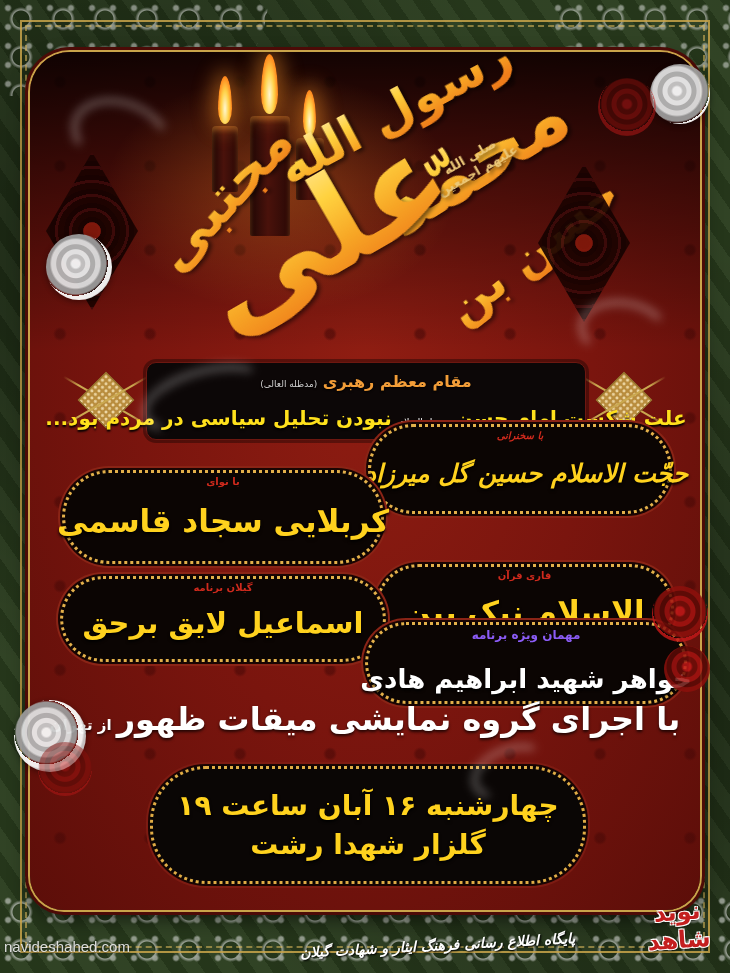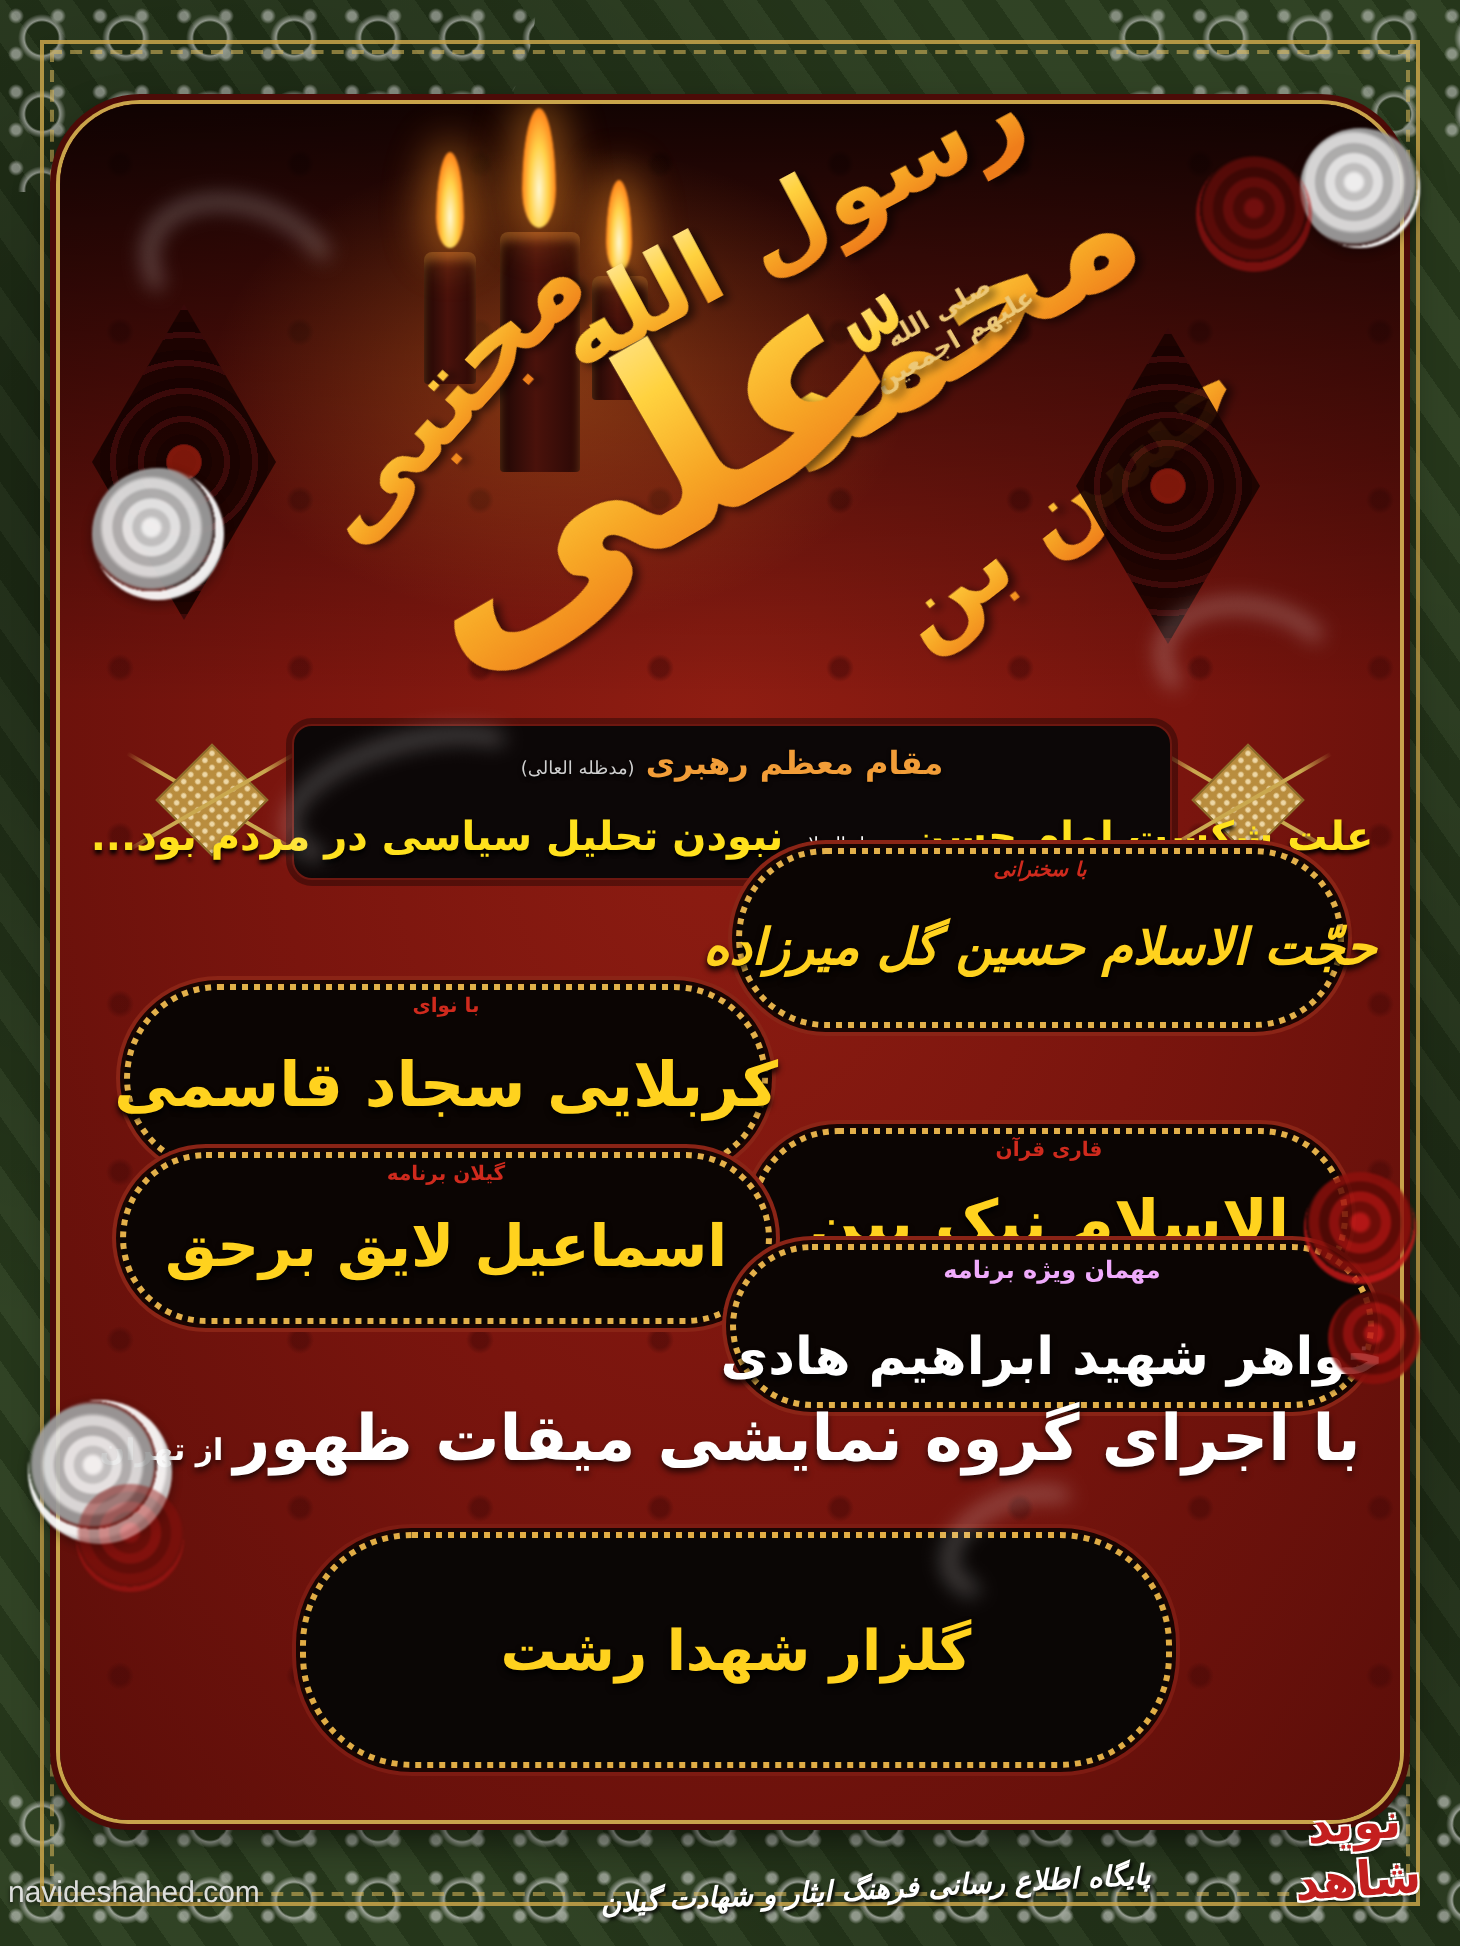--- a/index.html
+++ b/index.html
@@ -87,25 +87,25 @@
     transform:translate(-50%,-50%) rotate(45deg);background:#b98d3e;border:1px solid #8a6a2a;
     background-image:radial-gradient(rgba(255,240,200,.75) 1px, transparent 1.7px);background-size:5px 5px;}
   
   .badge{position:absolute;background:#0b0503;border-radius:60px;
     border:3px dotted #e3b04a;box-shadow:0 0 0 2px #1a0502, 0 0 0 4px #8a2416;
     display:flex;flex-direction:column;align-items:center;justify-content:center;}
   .badge .role{position:absolute;top:3px;width:100%;text-align:center;
     color:#cf2a1d;font-size:10px;font-weight:bold;}
   .badge .name{font-weight:bold;color:#ffd21e;text-shadow:0 2px 3px #000;margin-top:8px;white-space:nowrap;}
   .b1{left:338px;top:372px;width:298px;height:84px;font-style:italic;} .b1 .name{font-size:25px;}
-  .b2{left:32px;top:440px;width:316px;height:88px;justify-content:center;}  .b2 .name{font-size:31px;}
+  .b2{left:32px;top:418px;width:316px;height:88px;justify-content:center;}  .b2 .name{font-size:31px;}
   .b3{left:345px;top:512px;width:293px;height:82px;} .b3 .name{font-size:31px;}
   .b4{left:30px;top:524px;width:320px;height:80px;}  .b4 .name{font-size:29px;}
   .b5{left:335px;top:570px;width:316px;height:76px;} 
-  .b5 .name{font-size:26px;color:#ffffff;margin-top:32px;} .b5 .role{font-size:12px;color:#f0abfc;}
+  .b5 .name{font-size:26px;color:#ffffff;margin-top:32px;} .b5 .role{font-size:12px;color:#8b5cf6;}
   
   .performance{position:absolute;left:0;right:0;top:648px;text-align:center;
     color:#fff;text-shadow:0 2px 3px rgba(0,0,0,.7);}
   .perf-main{font-size:32px;font-weight:bold;}
   .perf-origin{font-size:15px;font-weight:bold;}
   .schedule{position:absolute;left:120px;top:714px;width:430px;height:112px;
     background:#0a0605;border-radius:56px;border:3px dotted #e0ac45;
     box-shadow:0 0 0 2px #1a0502, 0 0 0 4px #7d1b12;
     display:flex;flex-direction:column;align-items:center;justify-content:center;gap:6px;}
   .sch-line{color:#ffd21e;font-weight:bold;font-size:28px;text-shadow:0 2px 3px #000;white-space:nowrap;}
@@ -213,20 +213,21 @@
       <span class="role">مهمان ویژه برنامه</span>
       <span class="name">خواهر شهید ابراهیم هادی</span>
     </div>
 
     <div class="performance">
       <span class="perf-main">با اجرای گروه نمایشی میقات ظهور</span>
       <span class="perf-origin">از تهران</span>
     </div>
 
     <div class="schedule">
+      <div class="sch-line">چهارشنبه ۱۶ آبان ساعت ۱۹</div>
       <div class="sch-line">گلزار شهدا رشت</div>
     </div>
   </div>
 
   <div class="rose rose-white rw1"></div>
   <div class="rose rose-white rw2"></div>
   <div class="rose rose-white rw3"></div>
   <div class="rose rose-red rr1"></div>
   <div class="rose rose-red rr2"></div>
   <div class="rose rose-red rr3"></div>

